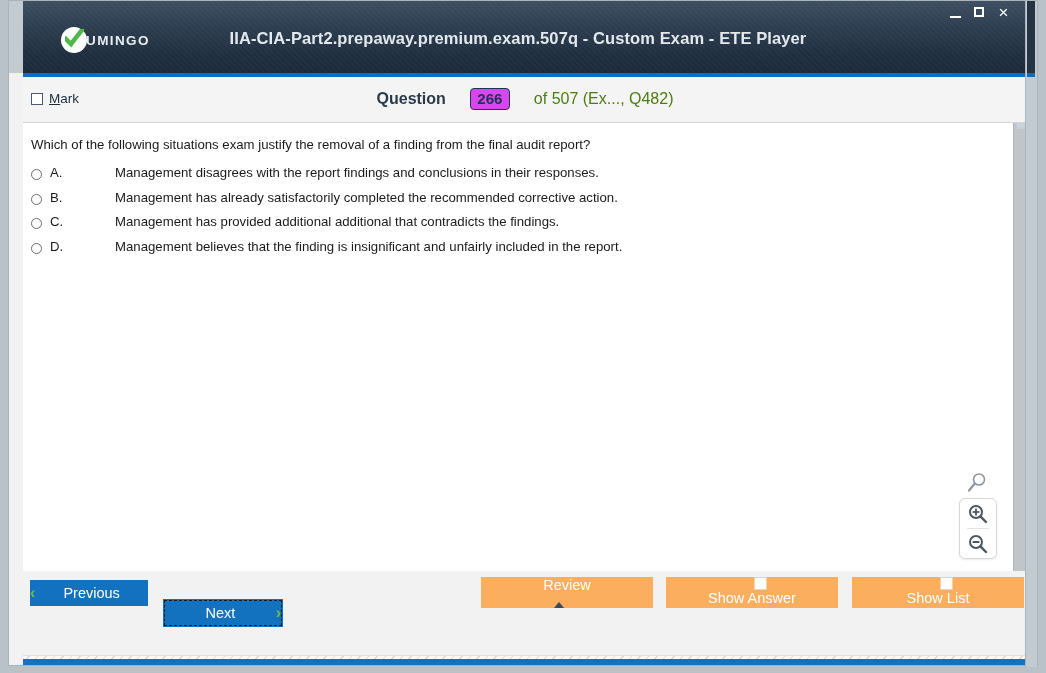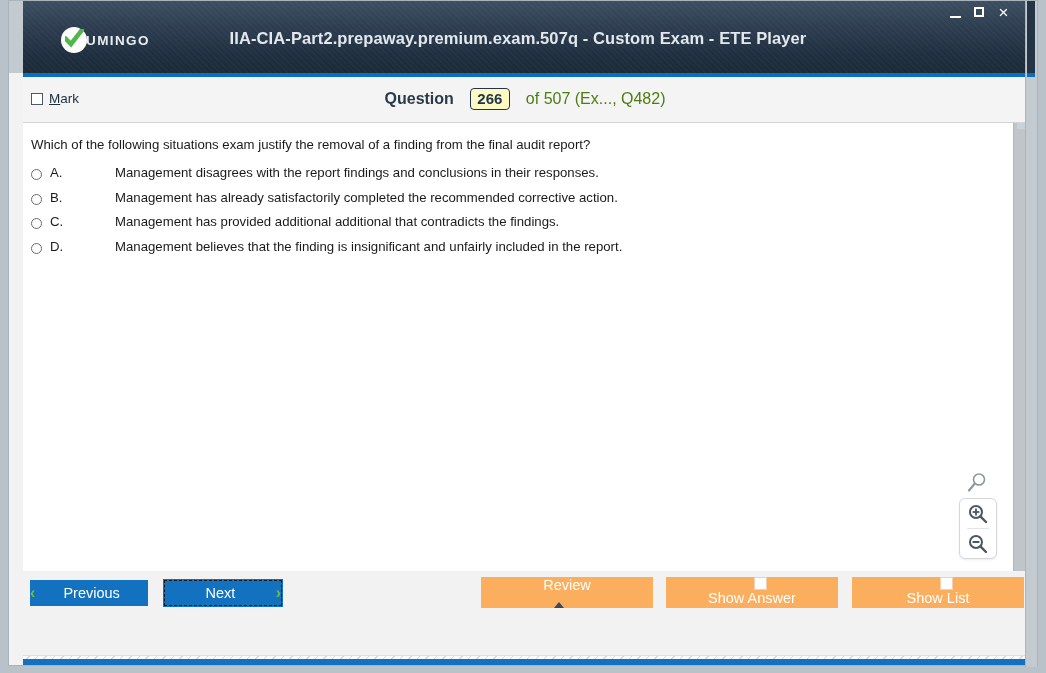--- a/index.html
+++ b/index.html
@@ -206,35 +206,35 @@
   }
   .mark-label u { text-decoration: underline; }
   .qcounter {
     position: absolute;
     left: 0; top: 11px;
     width: 1004px;
     text-align: center;
     display: flex;
     justify-content: center;
     align-items: center;
-    gap: 16px;
+    gap: 24px;
     font-family: "Liberation Sans", sans-serif;
   }
   .q-word {
     font-size: 16px;
     font-weight: bold;
     color: #2b3a4a;
   }
   .q-num {
     display: inline-block;
     min-width: 26px;
     padding: 1px 6px 2px 6px;
     border: 1.5px solid #20354d;
     border-radius: 4px;
-    background: #fef9c3;
+    background: #d946ef;
     font-size: 15px;
     font-weight: bold;
     color: #20354d;
     text-align: center;
     line-height: 17px;
   }
   .q-of {
     font-size: 16px;
     color: #4d7c0f;
   }
@@ -371,20 +371,21 @@
     cursor: default;
     font-family: "Liberation Sans", sans-serif;
     box-sizing: border-box;
   }
   .btn-prev { left: 7px; width: 118px; }
   .btn-next {
     left: 141px;
     width: 118px;
     border: 1.5px dashed #1a1a1a;
     outline: 1px solid #1272c0;
+    margin-top: 20px;
   }
   .chev {
     color: #6fbf3f;
     font-size: 16px;
     font-weight: bold;
     line-height: 1;
   }
   .btn-nav .lbl { flex: 1; text-align: center; }
 
   .btn-orange {

